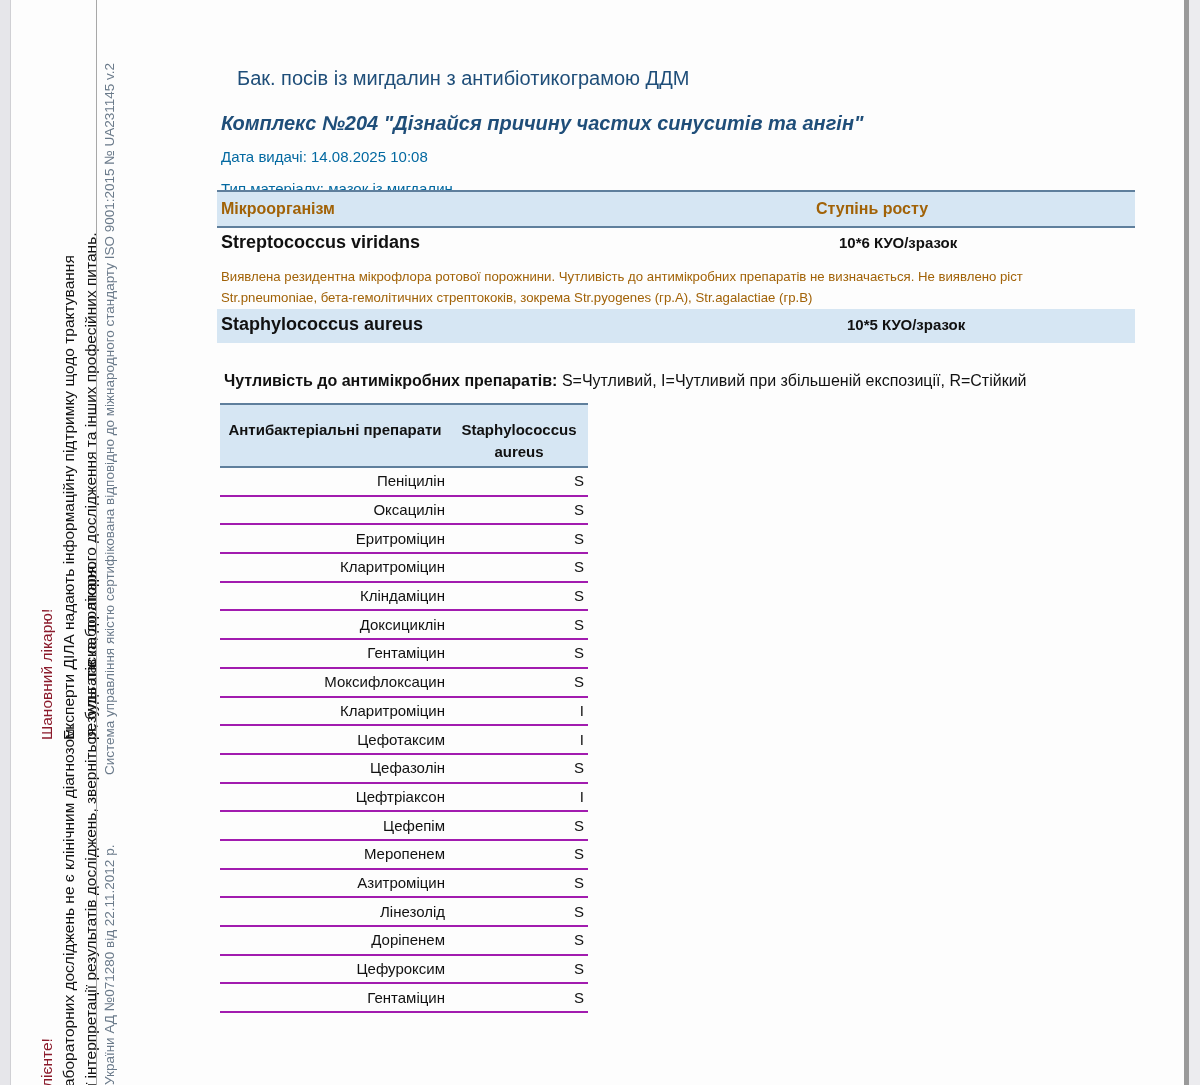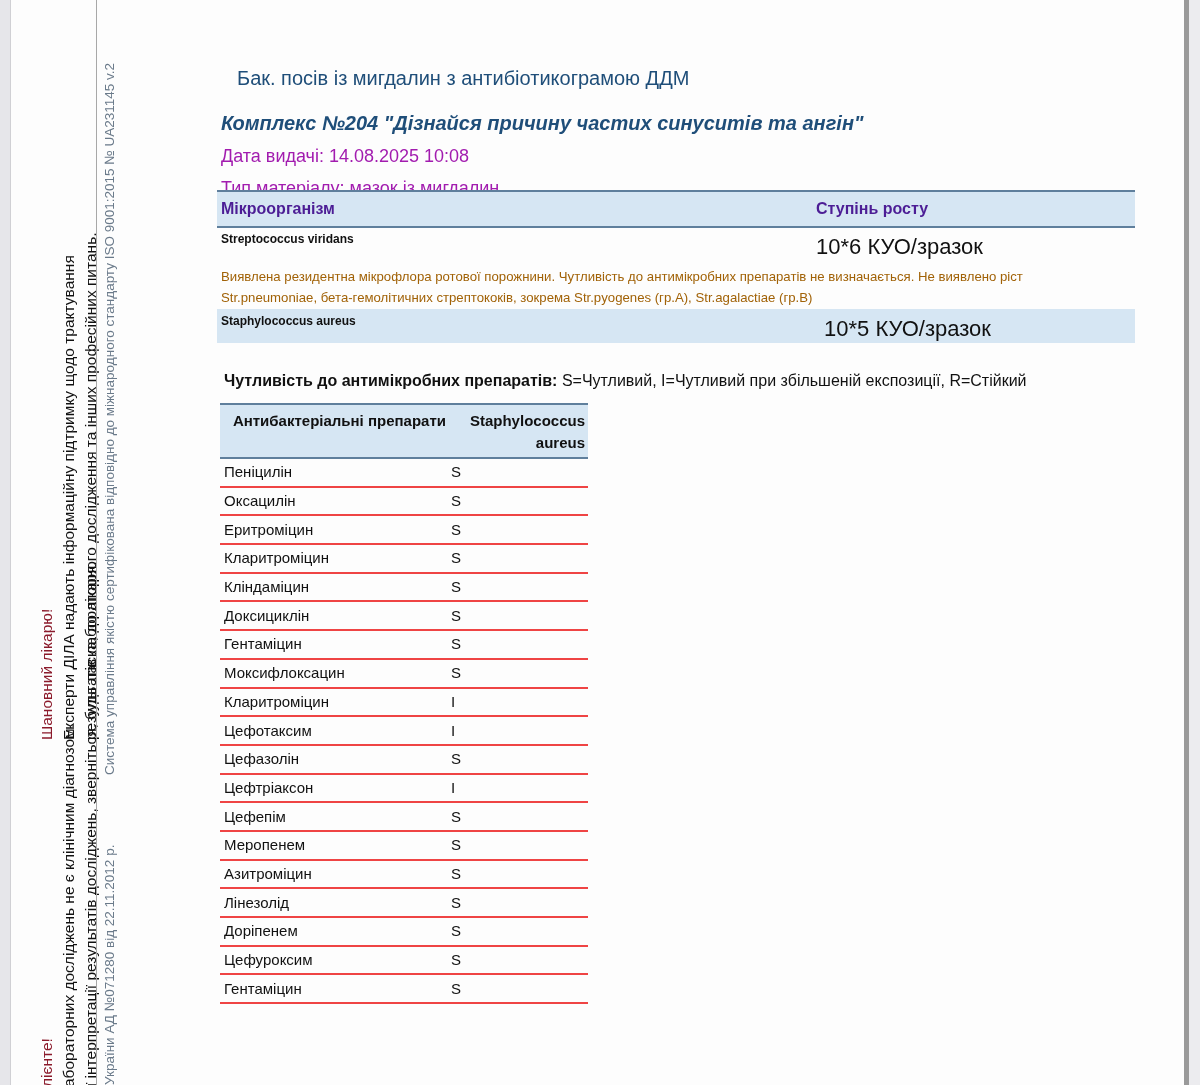--- a/index.html
+++ b/index.html
@@ -25,36 +25,36 @@
     position: absolute; left: 0; top: 96px; width: 1085px; height: 22px;
     border-top: 1px solid #a8a8a8; font-size: 13.5px; color: #6a7a8a; line-height: 22px; white-space: nowrap;
   }
   .side-rot .cert-a { position: absolute; left: 0; top: 2px; }
   .side-rot .cert-b { position: absolute; left: 310px; top: 2px; }
 
   
   .main { position: absolute; left: 221px; top: 47px; width: 915px; }
   .title { font-size: 20px; font-weight: normal; color: #1f4e79; margin: 16px; line-height: 30px; }
   .subtitle { font-size: 20px; font-weight: bold; font-style: italic; color: #1f4e79; margin-top: 9px; line-height: 28px; }
-  .meta { font-size: 18px; color: #a21caf; margin-top: 7px; line-height: 25px; }
+  .meta { font-size: 15px; color: #0369a1; margin-top: 7px; line-height: 25px; }
   .meta + .meta { margin-top: 7px; }
   .org-head { background: #d6e6f3; border-top: 2px solid #5f7f9c; border-bottom: 2px solid #5f7f9c; height: 34px; }
-  .org-head span { position: absolute; top: 8px; font-size: 16px; font-weight: bold; color: #4c1d95; }
+  .org-head span { position: absolute; top: 8px; font-size: 16px; font-weight: bold; color: #a16207; }
   .org-row { position: absolute; left: 217px; width: 918px; }
-  .org-row .name { position: absolute; left: 4px; font-size: 12px; font-weight: bold; }
-  .org-row .val { position: absolute; left: 599px; font-size: 22px; font-weight: normal; }
+  .org-row .name { position: absolute; left: 4px; font-size: 18px; font-weight: bold; }
+  .org-row .val { position: absolute; left: 622px; font-size: 15px; font-weight: bold; }
   .org-note { position: absolute; left: 221px; top: 266px; width: 880px; font-size: 13.2px; line-height: 21px; color: #a16207; }
 
   .sens-legend { position: absolute; left: 224px; top: 372px; font-size: 16px; white-space: nowrap; }
   .sens-legend b { font-weight: bold; }
 
   .ab-table { position: absolute; left: 220px; top: 403px; width: 368px; border-collapse: collapse; font-size: 15px; }
-  .ab-table th { background: #d6e6f3; text-align: right; font-weight: bold; vertical-align: top; padding: 5px 3px 3px 4px; line-height: 22px; }
+  .ab-table th { background: #d6e6f3; text-align: center; font-weight: bold; vertical-align: top; padding: 14px 3px 3px 4px; line-height: 22px; }
   .ab-table thead tr { border-top: 2px solid #5f7f9c; border-bottom: 2px solid #5f7f9c; }
-  .ab-table td { padding: 0 4px; height: 26.7px; border-bottom: 2px solid #ef4444; line-height: 24px; }
+  .ab-table td { padding: 0 4px; height: 26.7px; border-bottom: 2px solid #a21caf; line-height: 24px; text-align: right; }
   .ab-table td.v { padding-left: 2px; }
 </style>
 </head>
 <body>
 
 <div class="left-strip"></div>
 <div class="right-strip"></div>
 
 <div class="side-rot">
   <div class="pat-note">

